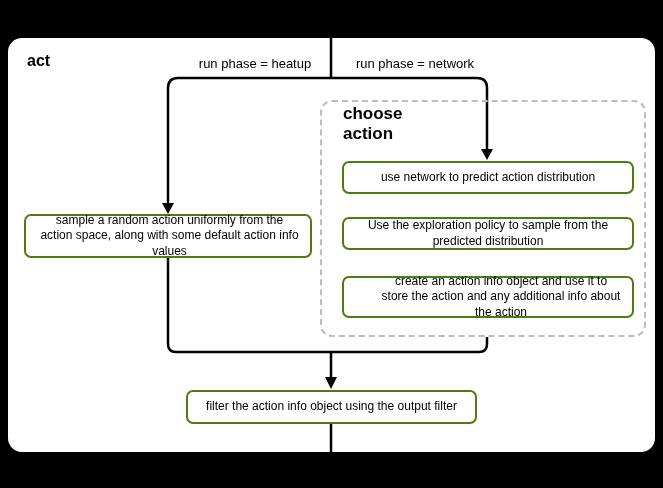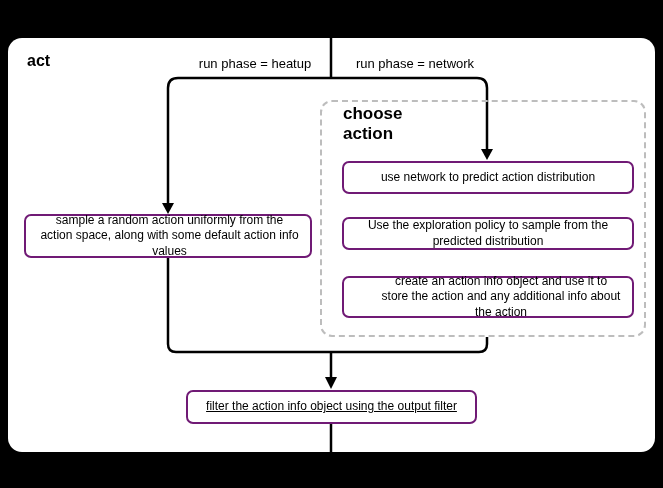--- a/index.html
+++ b/index.html
@@ -72,38 +72,38 @@
     width: 95px;
     font-size: 17px;
     font-weight: bold;
     line-height: 1.15;
     color: #000;
     z-index: 2;
   }
   .node {
     position: absolute;
     background: #ffffff;
-    border: 2px solid #701a75;
+    border: 2px solid #4d7c0f;
     border-radius: 7px;
     box-sizing: border-box;
     display: flex;
     align-items: center;
     justify-content: center;
     text-align: center;
     font-size: 12px;
     line-height: 1.3;
     color: #000;
     padding: 2px 10px;
     z-index: 2;
   }
   .node.sample   { left: 24px;  top: 214px; width: 288px; height: 44px; padding-left: 13px; }
   .node.predict  { left: 342px; top: 161px; width: 292px; height: 33px; }
   .node.explore  { left: 342px; top: 217px; width: 292px; height: 33px; }
   .node.createinfo { left: 342px; top: 276px; width: 292px; height: 42px; padding-left: 36px; }
-  .node.filter   { left: 186px; top: 390px; width: 291px; height: 34px; text-decoration: underline; }
+  .node.filter   { left: 186px; top: 390px; width: 291px; height: 34px; }
 </style>
 </head>
 <body>
 
 <div class="stage">
 
   <div class="panel"></div>
 
   <svg class="edges" width="663" height="488" viewBox="0 0 663 488">
 

